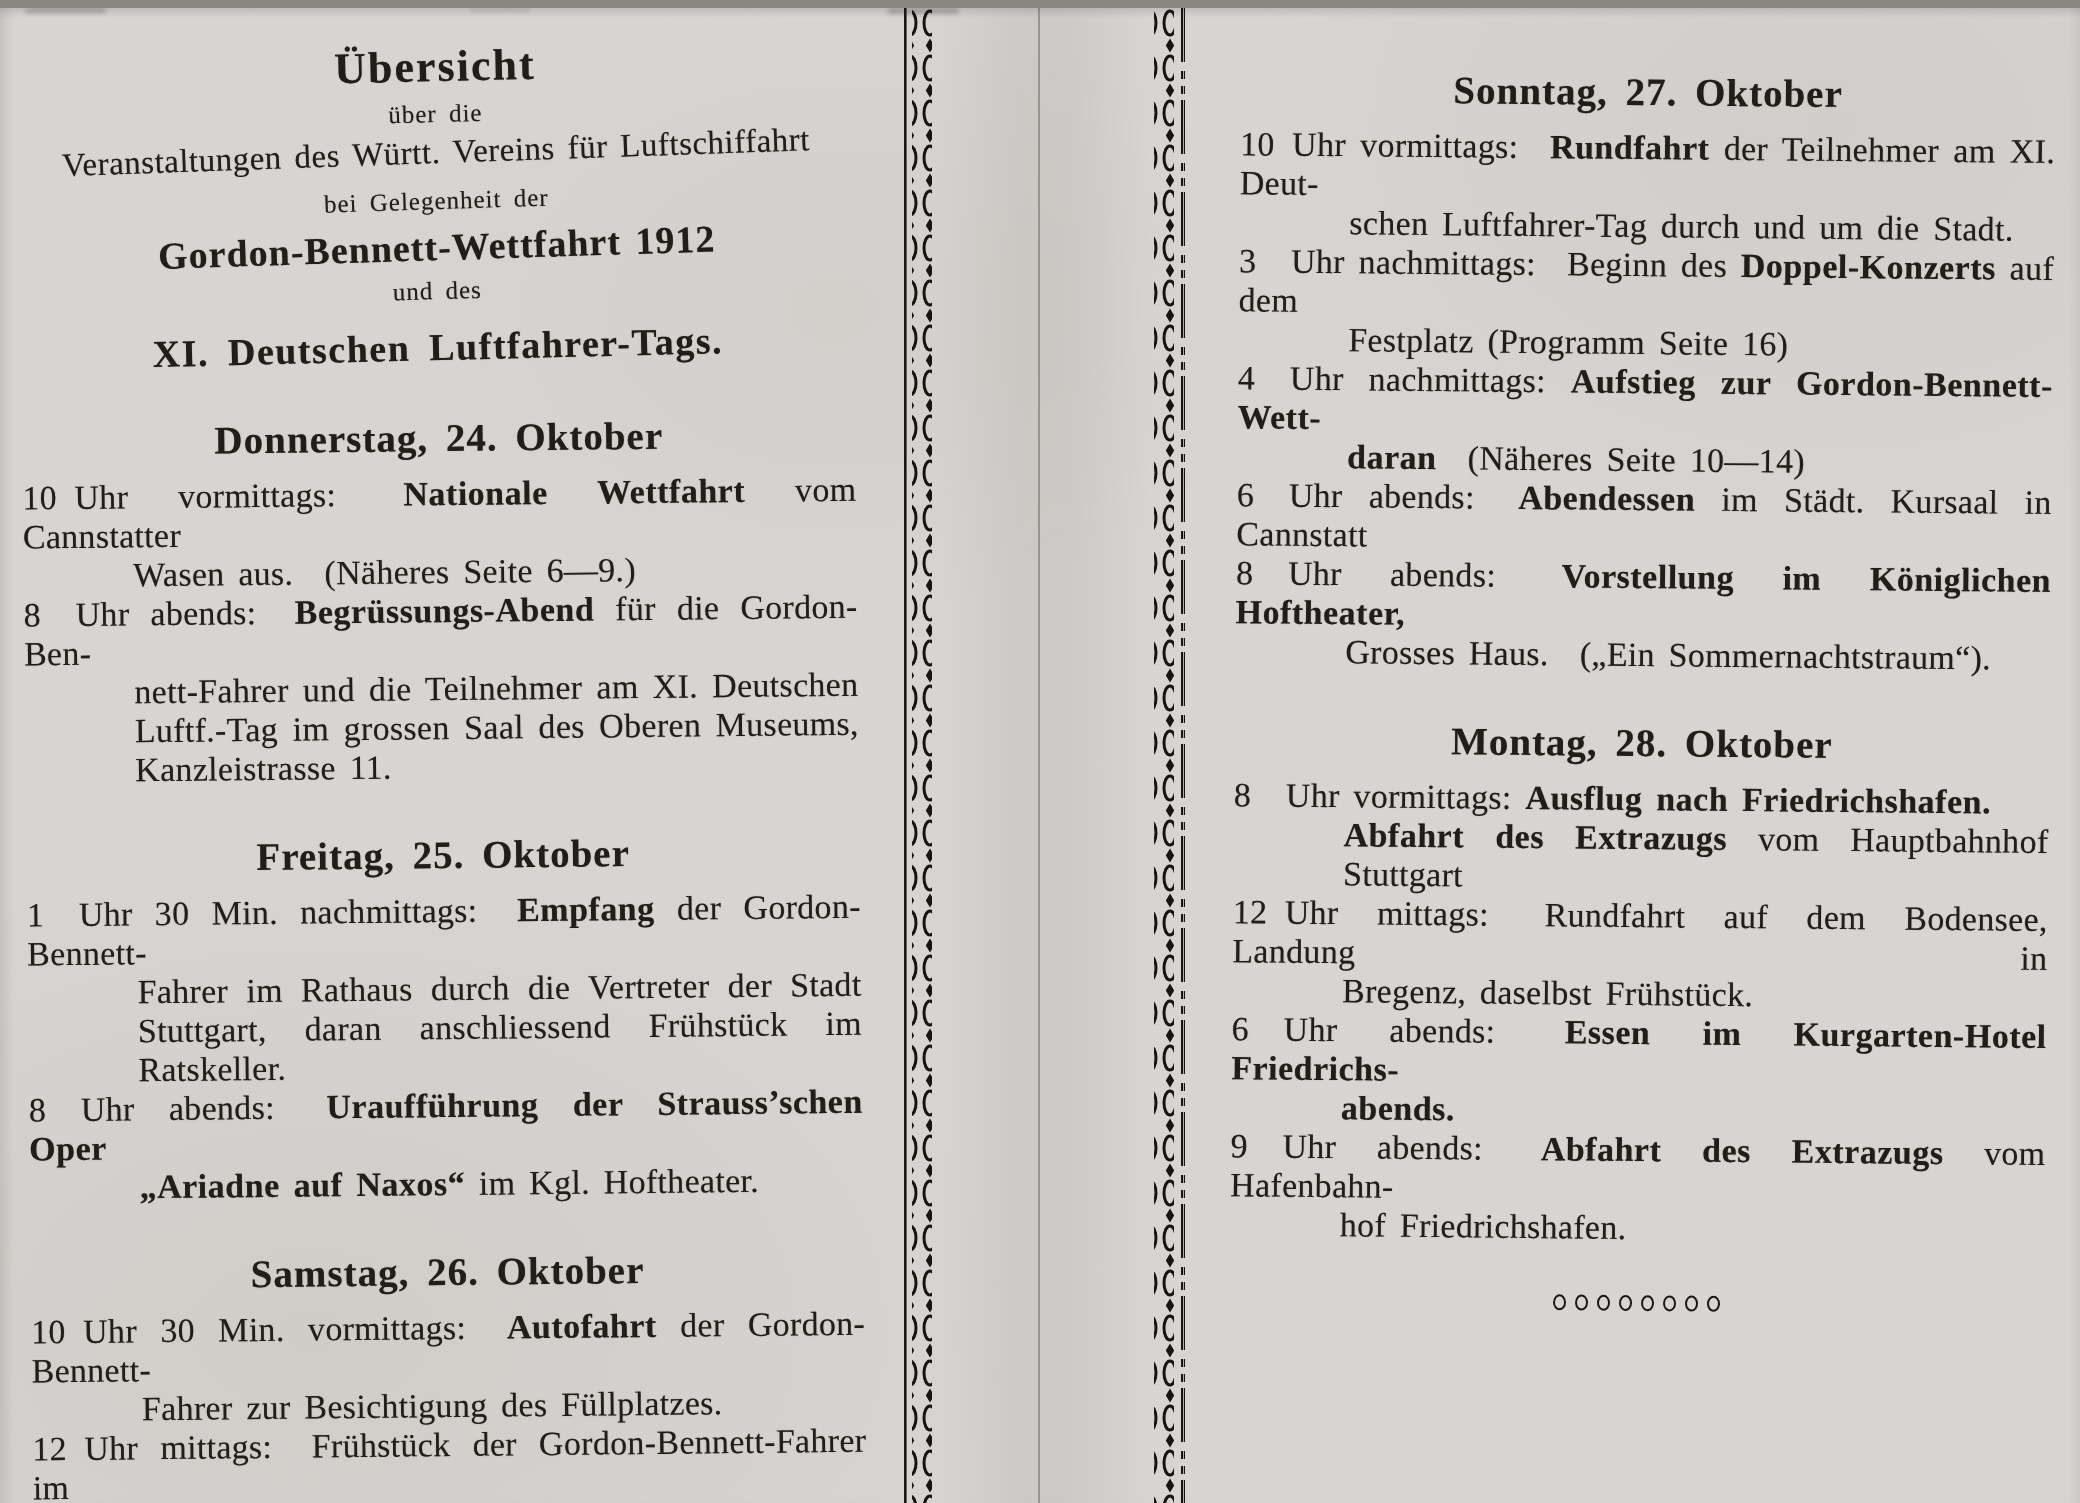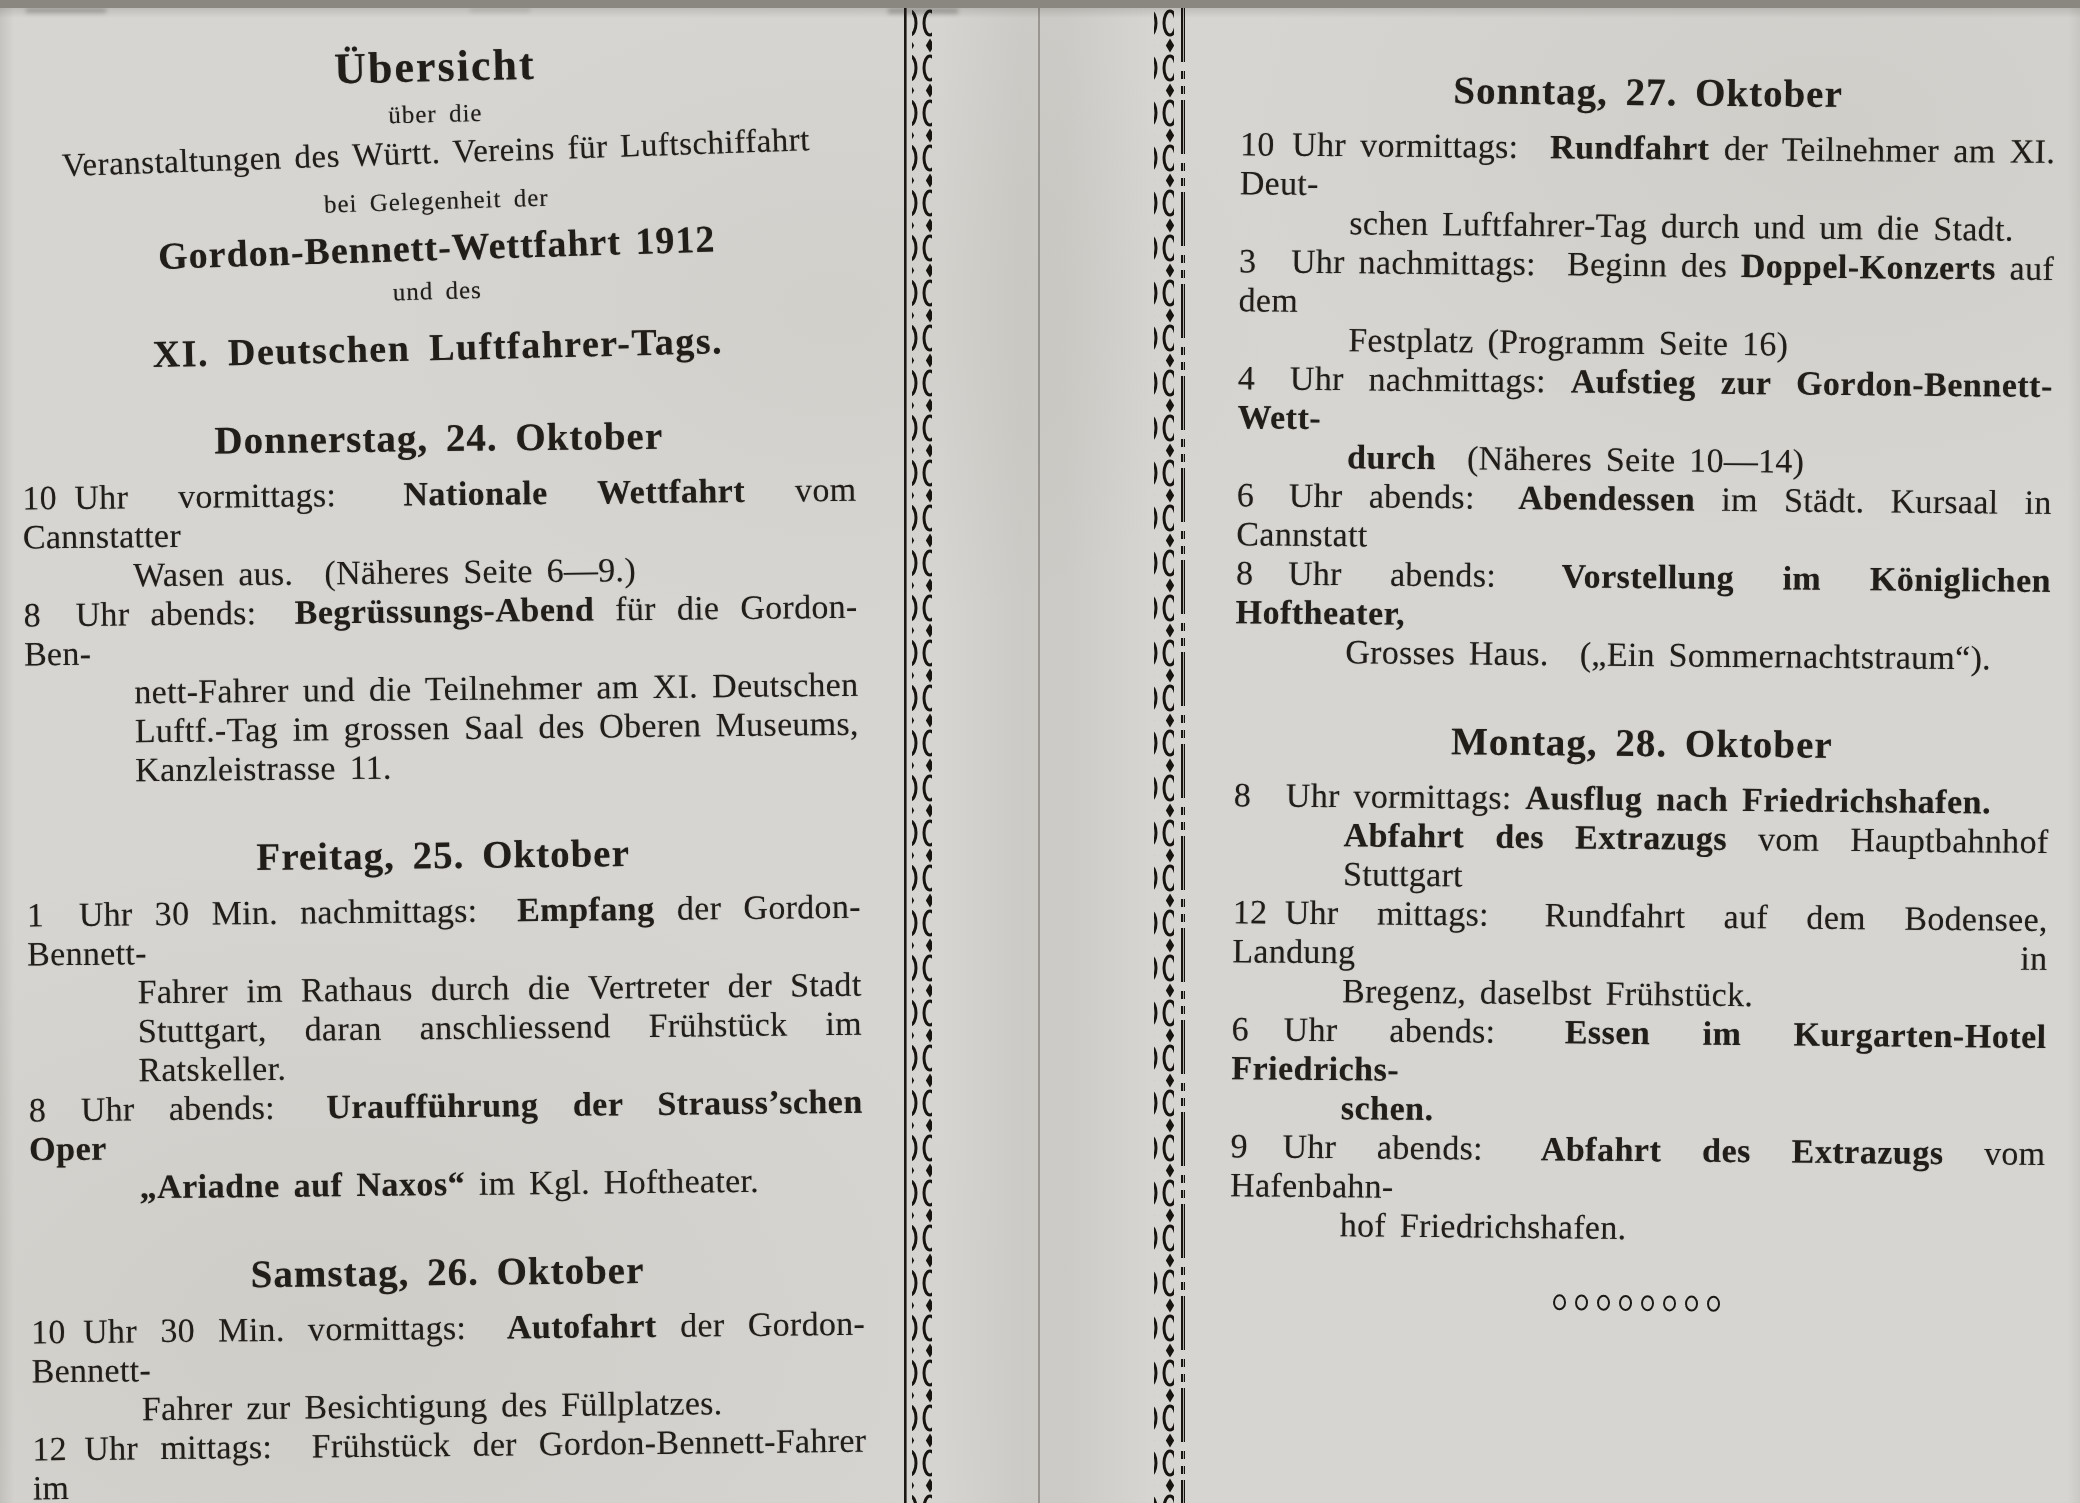--- a/index.html
+++ b/index.html
@@ -127,31 +127,31 @@
   </div>
 
   <div class="page page-right">
     <div class="sections" id="right-sections">
         <div class="day-heading">Sonntag, 27. Oktober</div>
         <div class="line"><span class="tnum">10</span><span>Uhr vormittags:  </span><span class="b">Rundfahrt</span><span> der Teilnehmer am XI. Deut-</span></div>
         <div class="line short cont"><span>schen Luftfahrer-Tag durch und um die Stadt.</span></div>
         <div class="line"><span class="tnum">3</span><span>Uhr nachmittags:  Beginn des </span><span class="b">Doppel-Konzerts</span><span> auf dem</span></div>
         <div class="line short cont"><span>Festplatz (Programm Seite 16)</span></div>
         <div class="line"><span class="tnum">4</span><span>Uhr nachmittags: </span><span class="b">Aufstieg zur Gordon-Bennett-Wett-</span></div>
-        <div class="line short cont"><span class="b">durch</span><span>  (Näheres Seite 10—14)</span></div>
+        <div class="line short cont"><span class="b">daran</span><span>  (Näheres Seite 10—14)</span></div>
         <div class="line"><span class="tnum">6</span><span>Uhr abends:  </span><span class="b">Abendessen</span><span> im Städt. Kursaal in Cannstatt</span></div>
         <div class="line"><span class="tnum">8</span><span>Uhr abends:  </span><span class="b">Vorstellung im Königlichen Hoftheater,</span></div>
         <div class="line short cont"><span>Grosses Haus.  („Ein Sommernachtstraum“).</span></div>
         <div class="day-heading">Montag, 28. Oktober</div>
         <div class="line short"><span class="tnum">8</span><span>Uhr vormittags: </span><span class="b">Ausflug nach Friedrichshafen.</span></div>
         <div class="line cont"><span class="b">Abfahrt des Extrazugs</span><span> vom Hauptbahnhof Stuttgart</span></div>
         <div class="line"><span class="tnum">12</span><span>Uhr mittags:  Rundfahrt auf dem Bodensee, Landung in</span></div>
         <div class="line short cont"><span>Bregenz, daselbst Frühstück.</span></div>
         <div class="line"><span class="tnum">6</span><span>Uhr abends:  </span><span class="b">Essen im Kurgarten-Hotel Friedrichs-</span></div>
-        <div class="line short cont"><span class="b">schen.</span></div>
+        <div class="line short cont"><span class="b">abends.</span></div>
         <div class="line"><span class="tnum">9</span><span>Uhr abends:  </span><span class="b">Abfahrt des Extrazugs</span><span> vom Hafenbahn-</span></div>
         <div class="line short cont"><span>hof Friedrichshafen.</span></div>
       </div>
     <div class="ornament" id="ornament"><span class="dot"></span><span class="dot"></span><span class="dot"></span><span class="dot"></span><span class="dot"></span><span class="dot"></span><span class="dot"></span><span class="dot"></span></div>
 
   </div>
 
 </div>
 
 </body></html>

